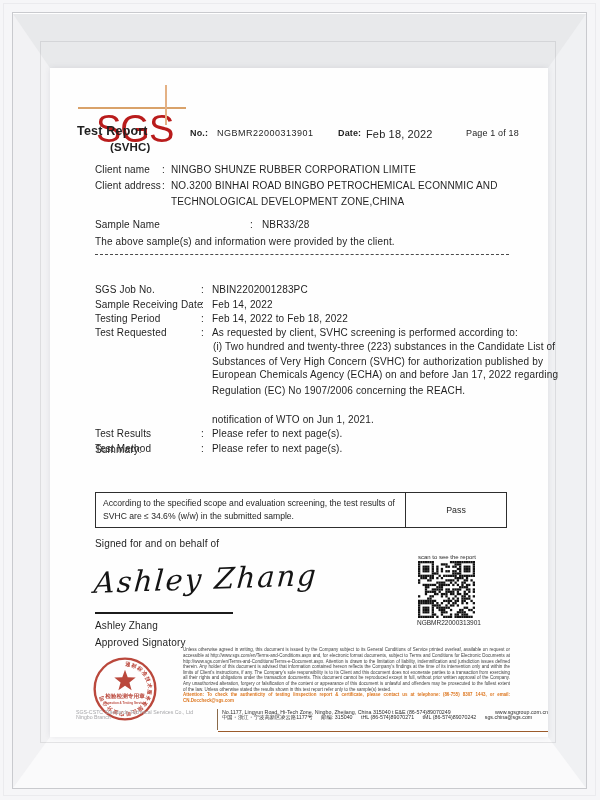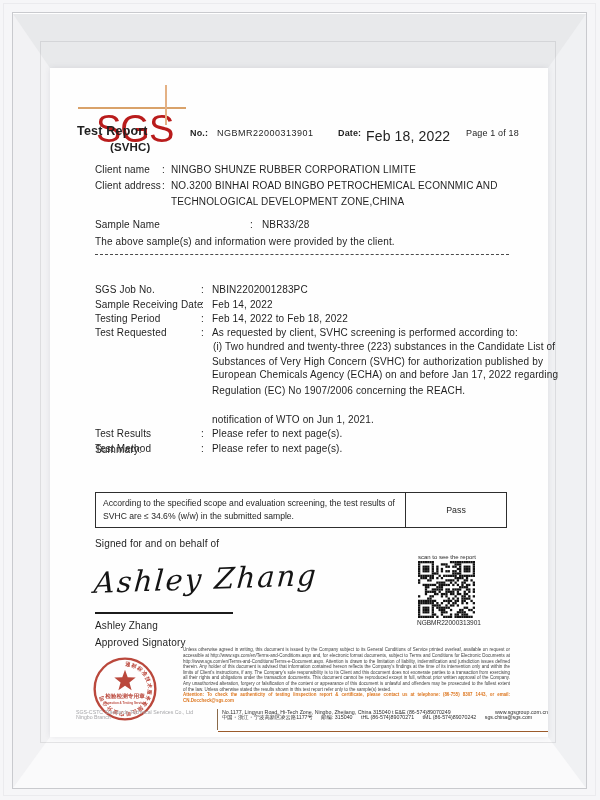--- a/index.html
+++ b/index.html
@@ -30,21 +30,21 @@
   .logo-text { position:absolute; left:46px; top:0px; font-size:38px; font-weight:normal;
                color:#b91c1c; letter-spacing:-1px; line-height:38px;margin-top:42px; }
   .logo-hline { position:absolute; left:28px; top:39px; width:108px; height:2px; background:#d9a26a; }
   .logo-vline { position:absolute; left:115px; top:17px; width:2px; height:40px; background:#e4b184; }
   
   .title1 { left:27px; top:56px; font-size:12.5px; font-weight:bold; letter-spacing:.2px; }
   .title2 { left:48px; top:73px; font-size:11.5px; font-weight:bold;margin-left:12px; }
   .hno-l  { left:140px; top:60px; font-size:9px; font-weight:bold; }
   .hno-v  { left:167px; top:60px; font-size:9px; letter-spacing:.5px; }
   .hdate-l{ left:288px; top:60px; font-size:9px; font-weight:bold; }
-  .hdate-v{ left:316px; top:60px; font-size:14px; }
+  .hdate-v{ left:316px; top:60px; font-size:11px; }
   .hpage  { left:416px; top:60px; font-size:9px; }
   
   .dashes { position:absolute; left:45px; top:186px; width:414px; border-top:1.4px dashed #4a4a4a; }
   .sig-underline { position:absolute; left:45px; top:544px; width:138px; height:1.6px; background:#1b1b1b; }
   .sig-script { position:absolute; left:44px; top:494px; font-family:"DejaVu Serif", serif;
                 font-style:italic; font-size:29px; color:#141414; letter-spacing:2px;
                 transform:rotate(-2deg) skewX(-6deg); white-space:nowrap; }
   
   .sum-table { position:absolute; left:45px; top:424px; width:412px; height:36px;
                border:1.3px solid #2e2e2e; display:flex; }

